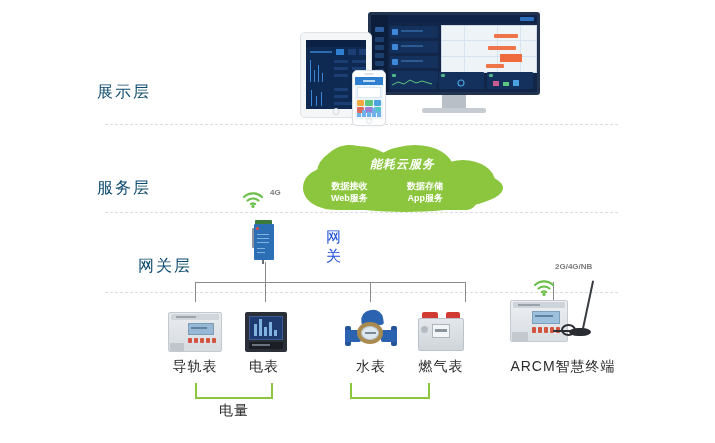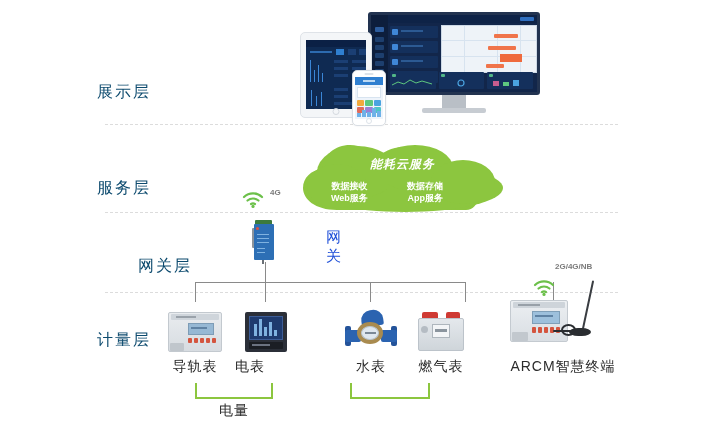--- a/index.html
+++ b/index.html
@@ -209,21 +209,20 @@
 
 <div id="stage">
 
   <div class="divider" style="top:124px;"></div>
   <div class="divider" style="top:212px;"></div>
   <div class="divider" style="top:292px;"></div>
 
   <div class="layer-label" style="top:82px;">展示层</div>
   <div class="layer-label" style="top:178px;">服务层</div>
   <div class="layer-label" style="top:256px;margin-left:41px;">网关层</div>
-  <div class="layer-label" style="top:330px;">计量层</div>
 
   <div id="display-group">
 
     <div class="monitor-body">
       <div class="mon-screen">
         <div class="mon-sidebar">
           <div class="mon-sb-ic" style="top:12px;"></div>
           <div class="mon-sb-ic" style="top:22px;background:#1d3f6e;"></div>
           <div class="mon-sb-ic" style="top:30px;background:#1d3f6e;"></div>
           <div class="mon-sb-ic" style="top:38px;background:#1d3f6e;"></div>
@@ -400,21 +399,21 @@
     <div class="panel-frame"></div>
     <div class="panel-screen">
       <div class="pbar" style="left:4px;height:12px;"></div>
       <div class="pbar" style="left:9px;height:17px;"></div>
       <div class="pbar" style="left:14px;height:9px;"></div>
       <div class="pbar" style="left:19px;height:14px;"></div>
       <div class="pbar" style="left:24px;height:6px;"></div>
     </div>
     <div class="panel-foot"></div>
   </div>
-  <div class="dev-cap" style="left:220px; top:358px; width:60px;">电表</div>
+  <div class="dev-cap" style="left:234px; top:358px; width:60px;">电表</div>
 
   <div class="dev water" style="left:345px; top:310px;">
     <div class="w-fl" style="left:0px;"></div>
     <div class="w-fl" style="left:46px;"></div>
     <div class="w-left"></div>
     <div class="w-right"></div>
     <div class="w-lid"></div>
     <div class="w-dial-out">
         <div class="w-dial-in"></div>
       </div>

